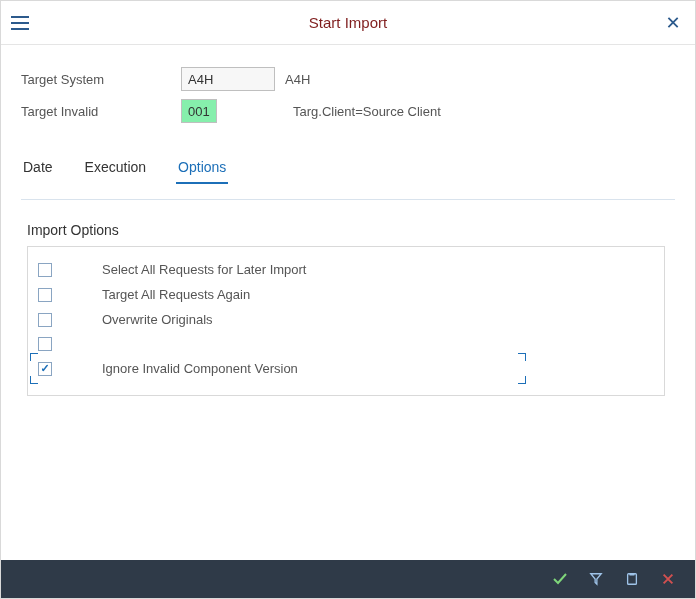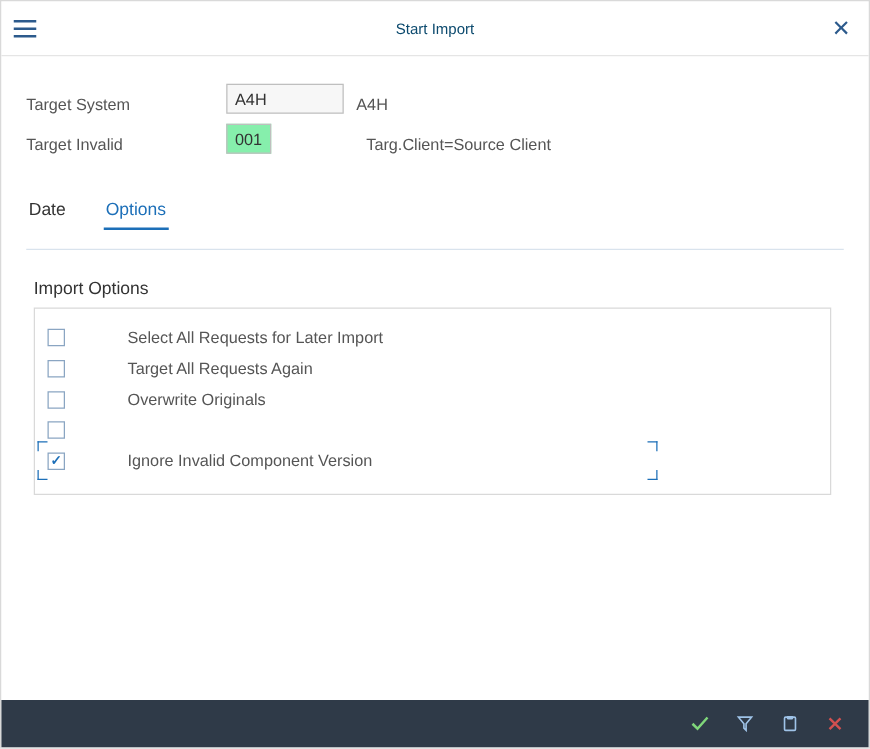--- a/index.html
+++ b/index.html
@@ -31,37 +31,37 @@
     cursor: pointer;
   }
   .hamburger span {
     height: 2px;
     background: #2c5a8c;
     width: 18px;
   }
   .header-title {
     flex: 1;
     text-align: center;
-    font-size: 12px;
-    color: #0c4a6e;
+    font-size: 15px;
+    color: #7f1d1d;
   }
   .close-btn {
     font-size: 18px;
     color: #2c5a8c;
     cursor: pointer;
     width: 24px;
     text-align: center;
   }
   .content {
     flex: 1;
     padding: 22px 20px 10px 20px;
   }
   .form-row {
     display: flex;
-    align-items: flex-end;
+    align-items: center;
     margin-bottom: 8px;
   }
   .form-label {
     width: 160px;
     color: #555;
     font-size: 13px;
   }
   .form-input {
     border: 1px solid #bfbfbf;
     background: #f7f7f7;
@@ -191,20 +191,21 @@
   </div>
 
   <div class="form-row">
     <div class="form-label">Target Invalid</div>
     <input class="form-input input-narrow" value="001" style="">
     <div class="form-desc" style="margin-left:66px">Targ.Client=Source Client</div>
   </div>
 
   <div class="tabs">
     <div class="tab">Date</div>
+    <div class="tab">Execution</div>
     <div class="tab active">Options</div>
   </div>
 
   <div class="section-title">Import Options</div>
   <div class="options-box">
     <div class="option-row">
       <span class="checkbox"></span>
       <span class="option-label">Select All Requests for Later Import</span>
     </div>
     <div class="option-row">

